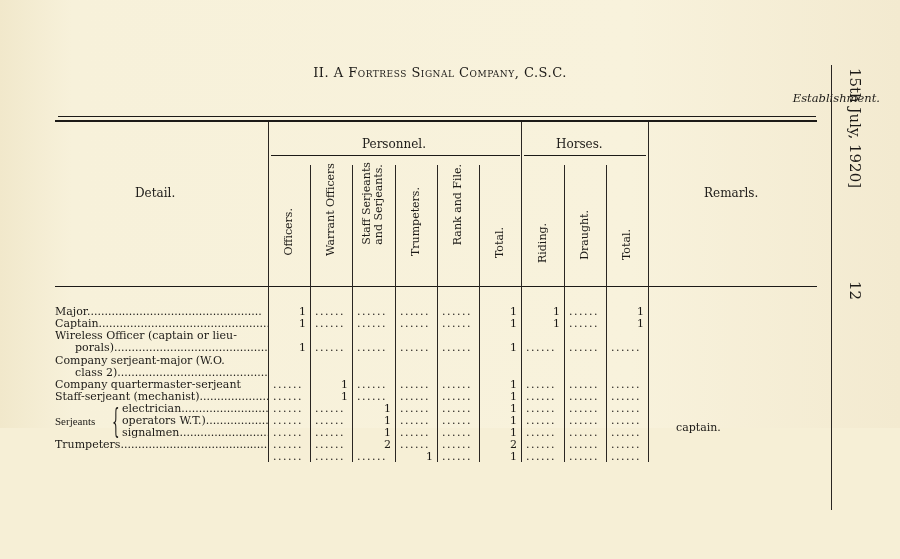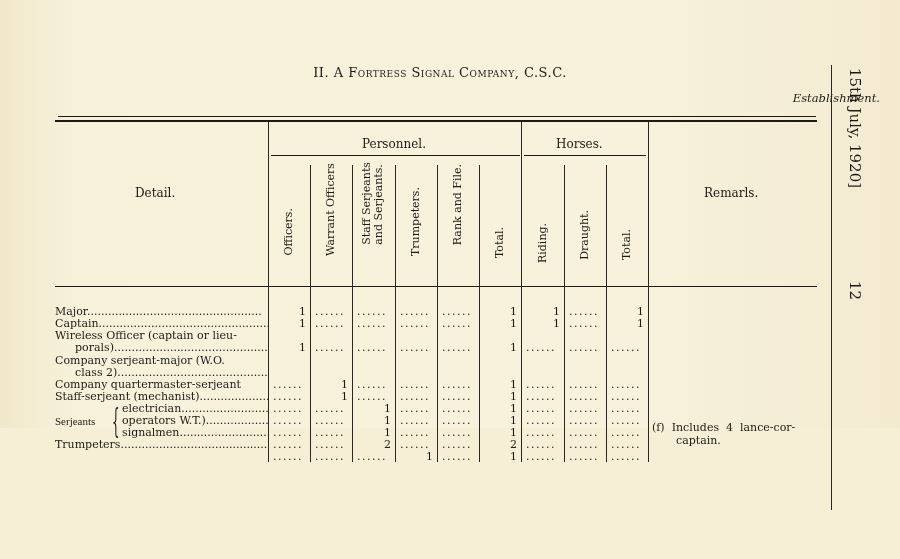--- a/index.html
+++ b/index.html
@@ -172,19 +172,18 @@
       <div class="dotcell" style="left: 357px; top: 451px;">......</div>
       <div class="cell" style="left: 396px; width: 37px; top: 451px;">1</div>
       <div class="dotcell" style="left: 442px; top: 451px;">......</div>
       <div class="cell" style="left: 480px; width: 37px; top: 451px;">1</div>
       <div class="dotcell" style="left: 526px; top: 451px;">......</div>
       <div class="dotcell" style="left: 569px; top: 451px;">......</div>
       <div class="dotcell" style="left: 611px; top: 451px;">......</div>
     </div>
 
   <div class="remark">
-    <div style="white-space:pre;">(f)  Includes  4  lance-cor-</div>
     <div style="padding-left:24px;">captain.</div>
   </div>
 
   <div class="side">15th July, 1920]</div>
   <div class="side2">12</div>
 </div>
 
 </body></html>

